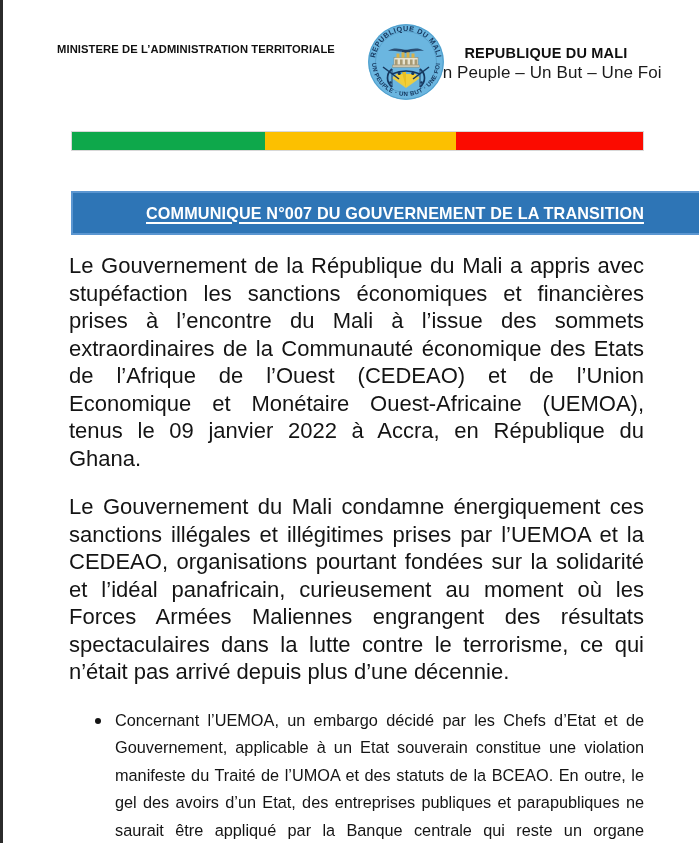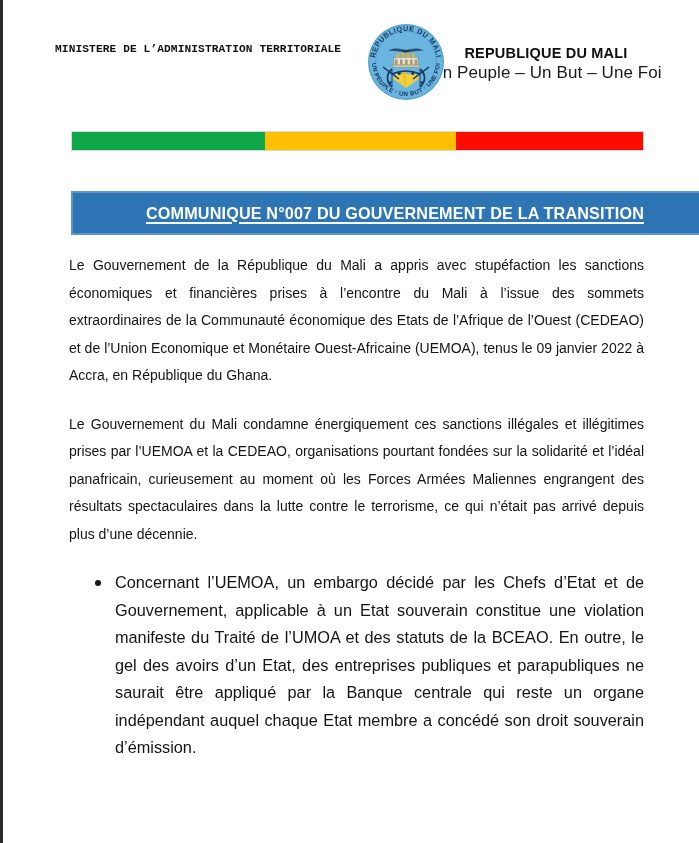--- a/index.html
+++ b/index.html
@@ -42,21 +42,20 @@
     padding-left: 18px;
   }
 
   .ministry-line {
     font-size: 11.2px;
     font-weight: bold;
     letter-spacing: 0.1px;
     line-height: 15px;
     color: #111111;
     white-space: nowrap;
-    font-family: Liberation Mono, monospace;
   }
   .ministry-line.second { letter-spacing: 0.2px; }
 
   .republic-block {
     width: 250px;
     text-align: center;
     padding-top: 2px;
     padding-right: 6px;
   }
 
@@ -127,21 +126,21 @@
 
   
   .body-text {
     position: absolute;
     left: 66px;
     top: 252px;
     width: 575px;
   }
 
   p.para {
-    font-size: 14px;
+    font-size: 22px;
     line-height: 27.5px;
     text-align: justify;
     text-justify: inter-word;
     color: #141414;
     margin-bottom: 21px;
   }
 
   ul.bullets {
     list-style: none;
     margin: 0;

